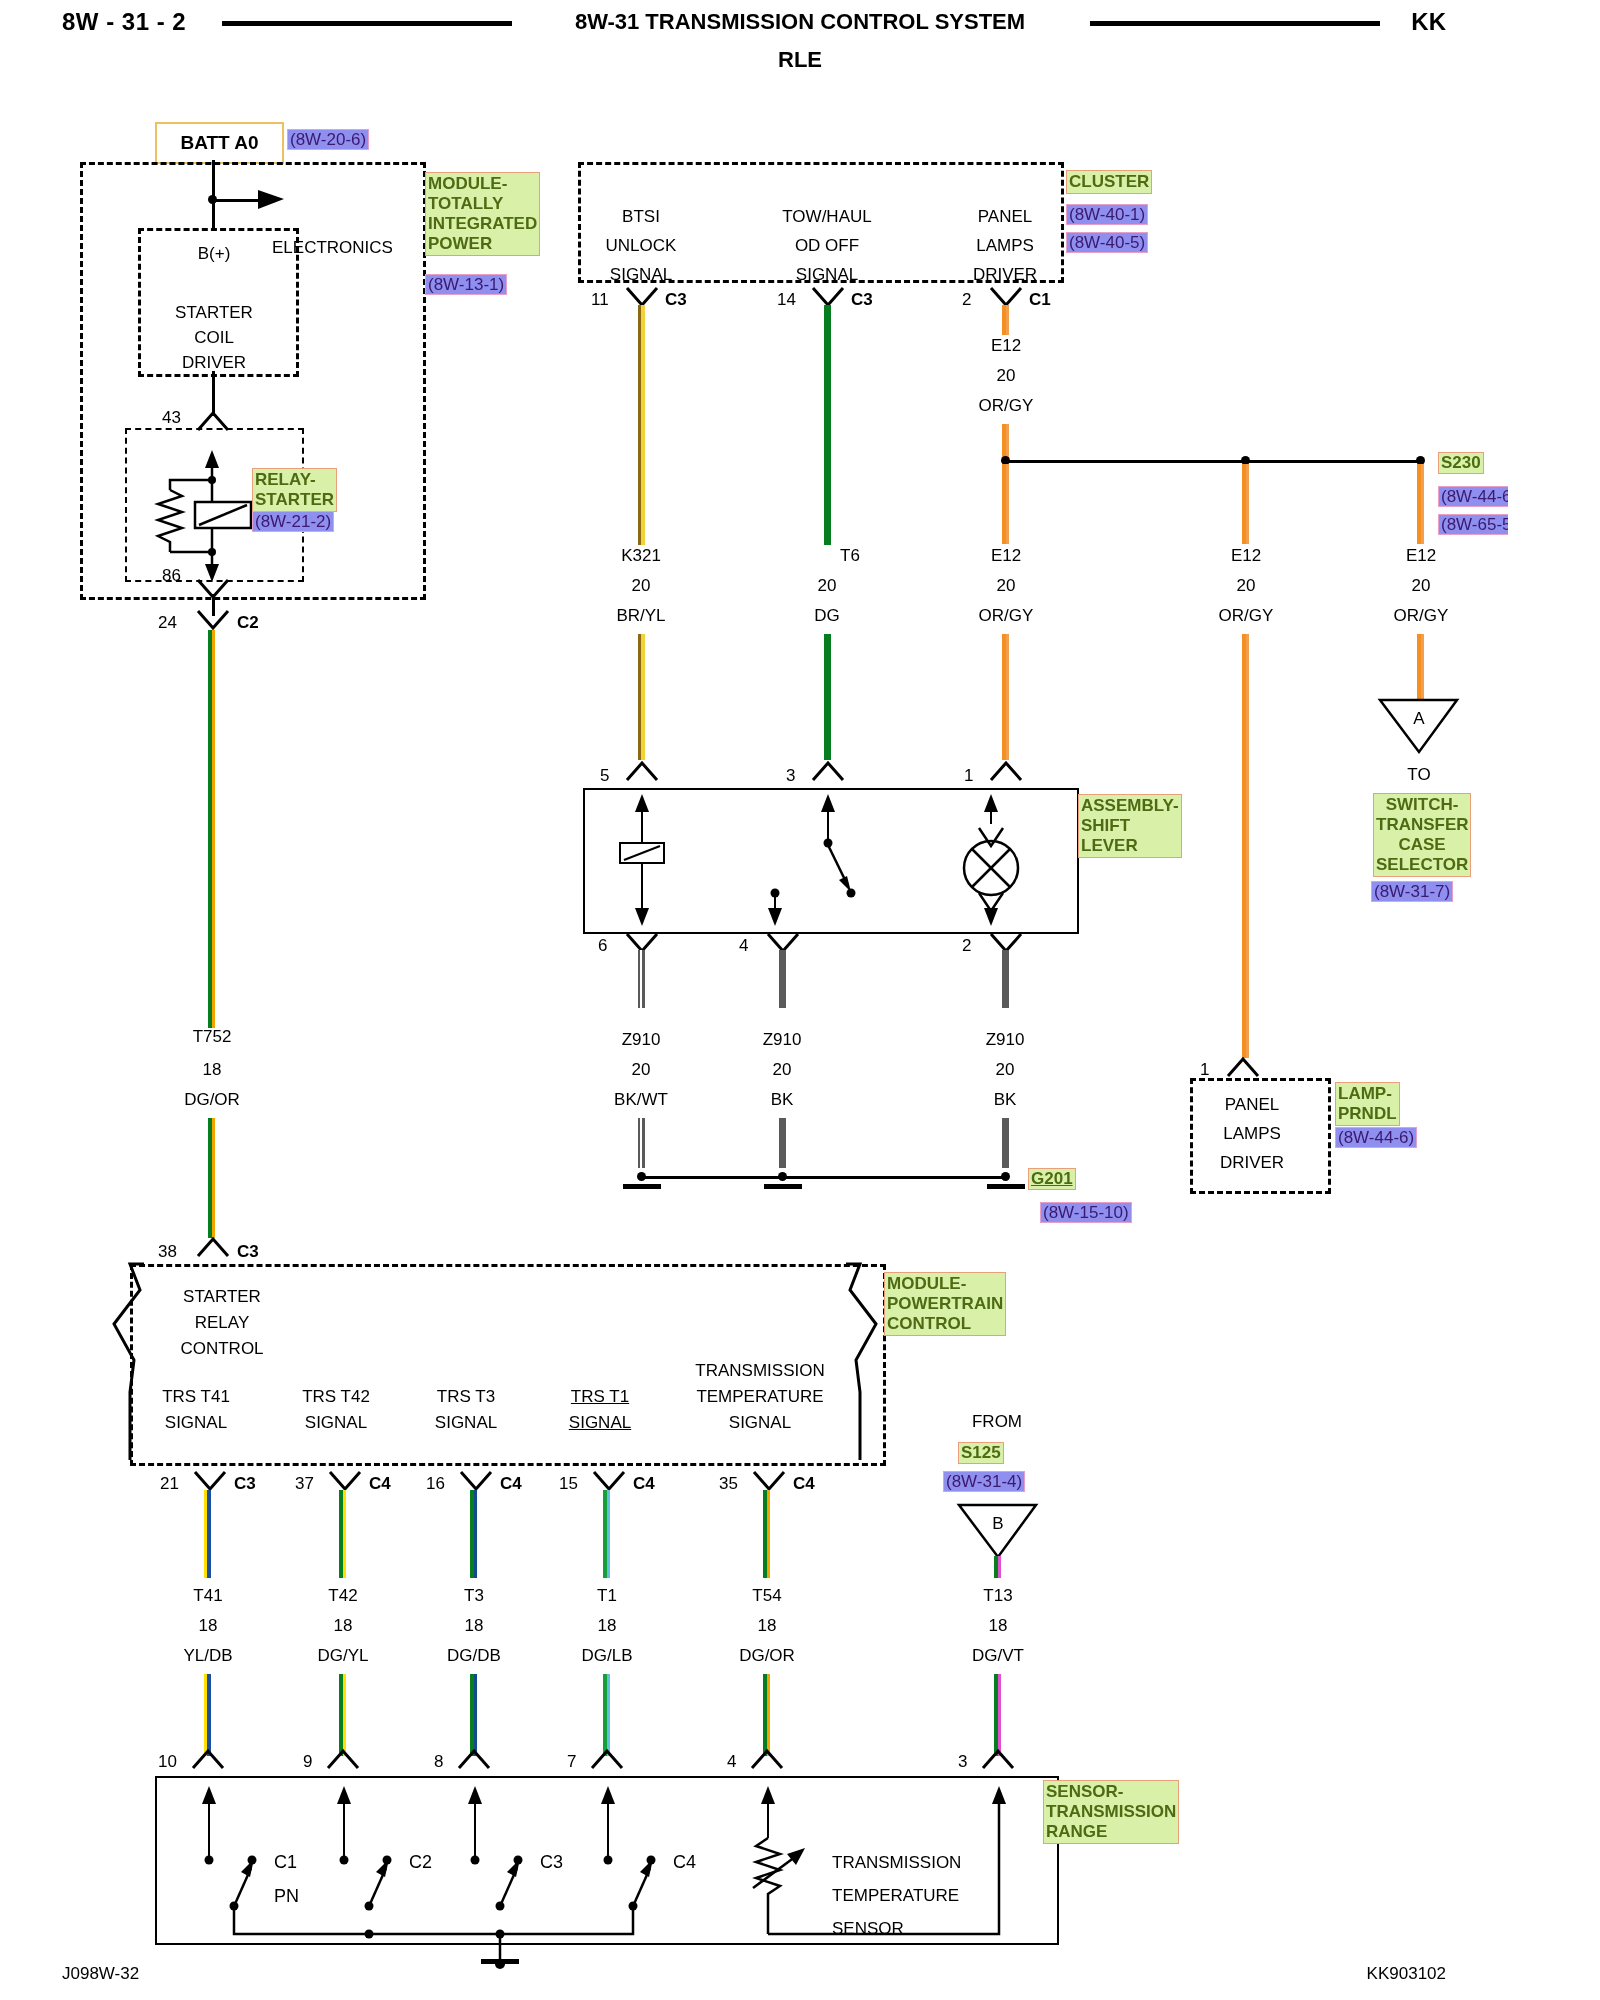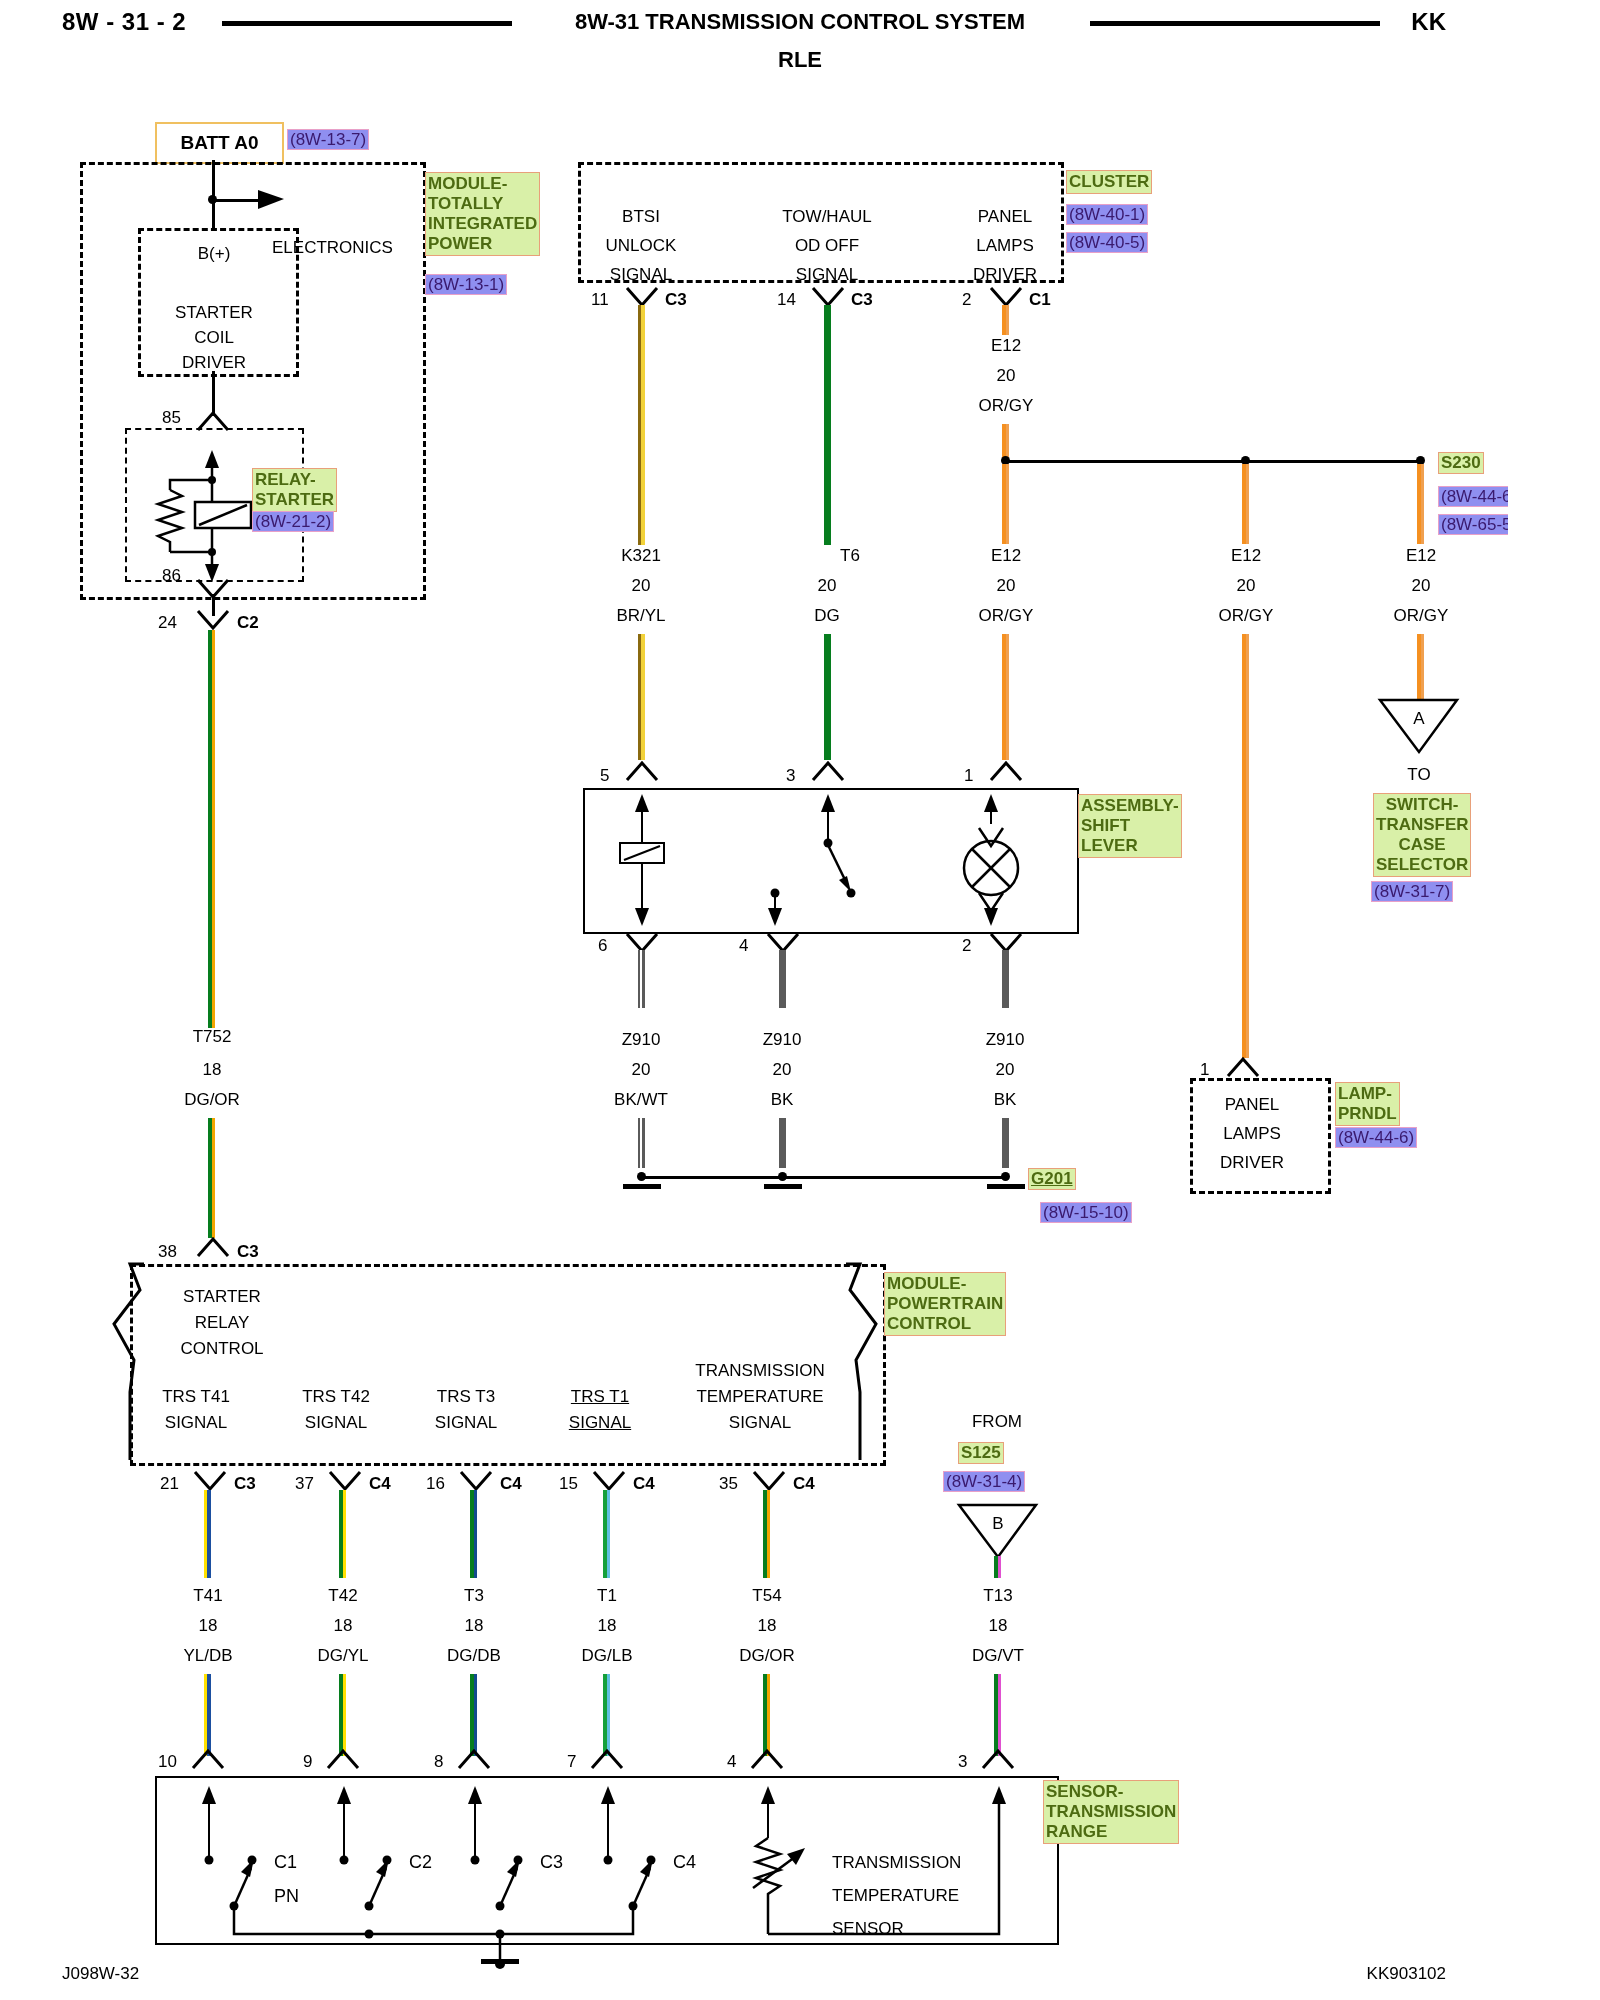--- a/index.html
+++ b/index.html
@@ -66,21 +66,21 @@
 
   <div class="hdr-left">8W - 31 - 2</div>
   <div class="rule" style="left:222px;width:290px;"></div>
   <div class="hdr-title">8W-31 TRANSMISSION CONTROL SYSTEM</div>
   <div class="hdr-sub">RLE</div>
   <div class="rule" style="left:1090px;width:290px;"></div>
   <div class="hdr-right">KK</div>
 
   <div class="battbox" style="left:155px;top:122px;width:125px;height:38px;">BATT A0</div>
   <div class="t" style="left:287px;top:130px;">
-    <span class="ref" style="position:static;">(8W-13-7)</span>
+    <span class="ref" style="position:static;">(8W-20-6)</span>
   </div>
 
   <div class="dbox" style="left:80px;top:162px;width:340px;height:432px;"></div>
   <div class="callout" style="left:425px;top:172px;">MODULE-
 TOTALLY
 INTEGRATED
 POWER</div>
   <div style="position:absolute;left:425px;top:275px;">
     <span class="ref" style="position:static;">(8W-13-1)</span>
   </div>
@@ -97,21 +97,21 @@
   <div class="tc" style="left:214px;top:244px;">B(+)</div>
   <div class="t" style="left:272px;top:238px;">ELECTRONICS</div>
   <div class="tc" style="left:214px;top:300px;white-space:pre;text-align:center;line-height:25px;">STARTER
 COIL
 DRIVER</div>
 
   <div class="vline" style="left:212px;top:371px;height:45px;"></div>
   <svg style="left:196px;top:410px;" width="36" height="22">
     <polyline points="2,20 17,3 32,20" fill="none" stroke="#000" stroke-width="3"></polyline>
   </svg>
-  <div class="t" style="left:162px;top:408px;">85</div>
+  <div class="t" style="left:162px;top:408px;">43</div>
 
   <div class="dbox" style="left:125px;top:428px;width:175px;height:150px;border-width:2px;"></div>
   <svg style="left:110px;top:424px;" width="200" height="165">
 
     <polyline points="60,66 60,56 102,56" fill="none" stroke="#000" stroke-width="2.5"></polyline>
     <polyline points="60,66 72,72 48,80 72,88 48,96 72,104 48,112 60,118 60,128" fill="none" stroke="#000" stroke-width="2.5"></polyline>
     <polyline points="60,128 102,128" fill="none" stroke="#000" stroke-width="2.5"></polyline>
 
     <line x1="102" y1="36" x2="102" y2="146" stroke="#000" stroke-width="2.5"></line>
     <polygon points="102,26 95,44 109,44" fill="#000"></polygon>

